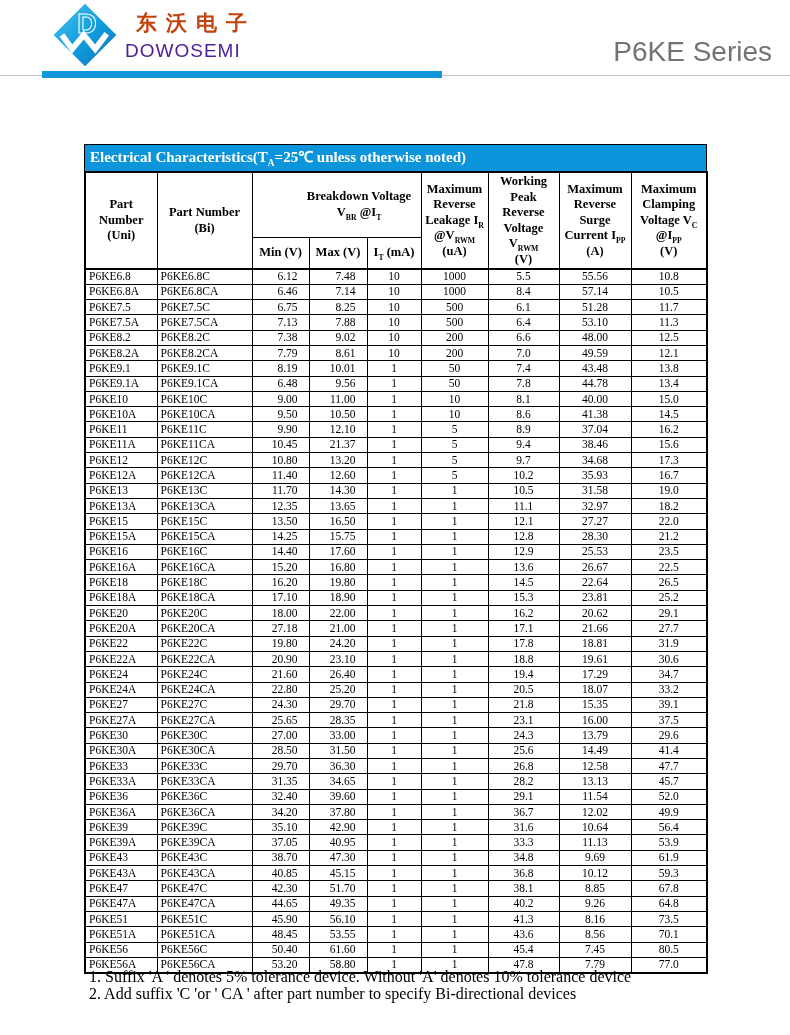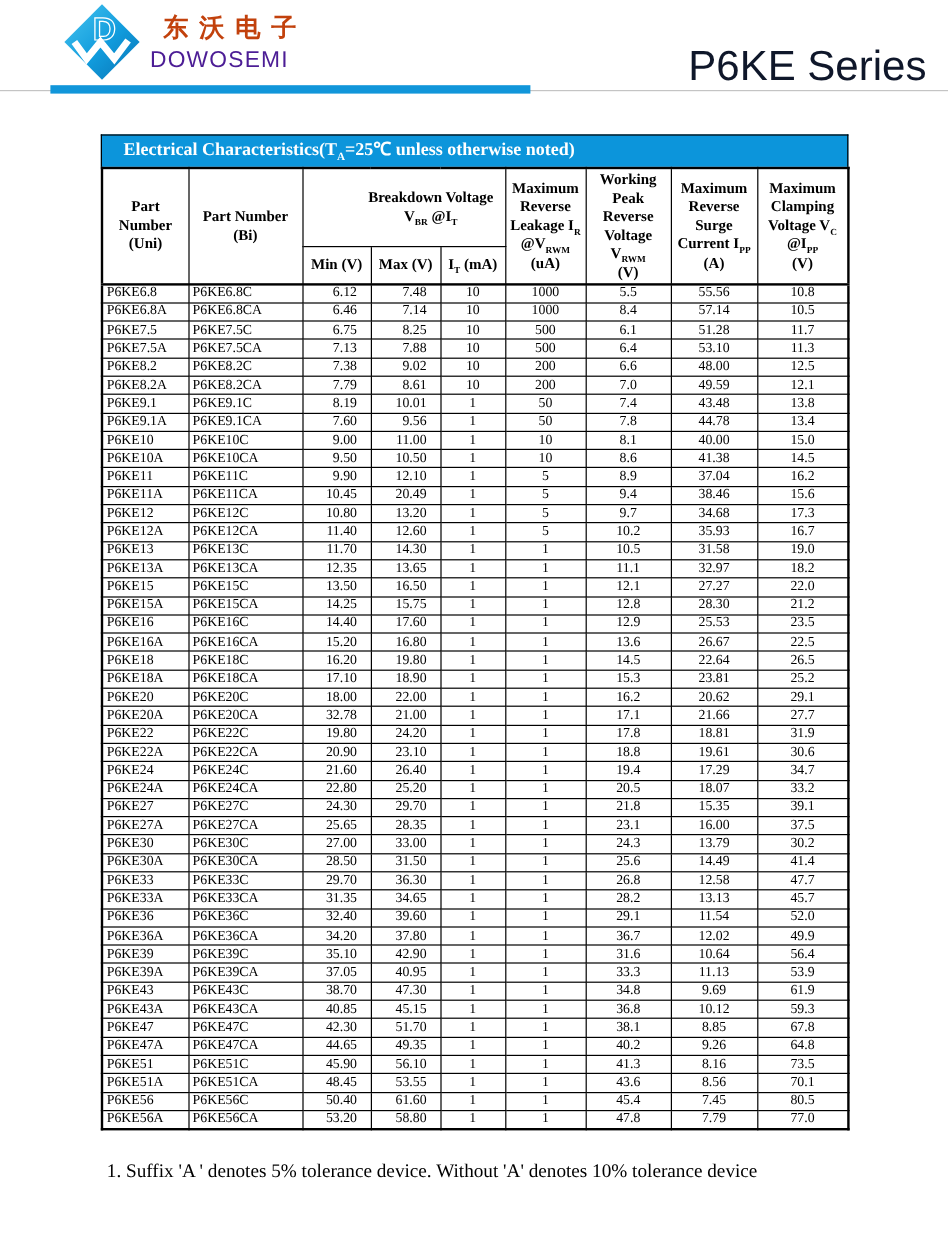--- a/index.html
+++ b/index.html
@@ -16,31 +16,31 @@
     color:#c2410c; white-space:nowrap;
   }
   .company-en {
     position:absolute; left:125px; top:40px;
     font-family:"Liberation Sans", sans-serif;
     font-size:19px; color:#4c1d95; letter-spacing:1px;
   }
   .series-title {
     position:absolute; right:18px; top:36px;
     font-family:"Liberation Sans", sans-serif;
-    font-size:35px; color:#0f172a; white-space:nowrap;
+    font-size:28px; color:#737373; white-space:nowrap;
   }
   .gray-rule { position:absolute; left:0; top:75px; width:790px; height:1px; background:#c4c4c4; }
   .blue-bar  { position:absolute; left:42px; top:71px; width:400px; height:7px; background:#1196da; }
 
   
   .table-area { position:absolute; left:84px; top:112px; width:623px; }
   .table-title {
     height:27px; line-height:25px; background:#0c95db; color:#fff;
-    font-weight:bold; font-size:15px; padding-left:18px;
-    border:1px solid #000; border-bottom:none; white-space:nowrap;
+    font-weight:bold; font-size:15px; padding-left:5px;
+    border:1px solid #000; border-bottom:none; white-space:nowrap;margin-top:32px;
   }
   table.chars {
     border-collapse:collapse; table-layout:fixed; width:623px;
     border:2px solid #000;
   }
   table.chars th, table.chars td { border:1px solid #000; overflow:hidden; }
   thead th {
     font-size:12.5px; font-weight:bold; text-align:center; vertical-align:middle;
     line-height:15.5px; padding:1px 0; background:#fff;
   }
@@ -188,21 +188,21 @@
           <td class="num-r">10.01</td>
           <td class="ctr">1</td>
           <td class="ctr">50</td>
           <td class="ctr">7.4</td>
           <td class="ctr">43.48</td>
           <td class="ctr">13.8</td>
         </tr>
         <tr>
           <td class="pn">P6KE9.1A</td>
           <td class="pn">P6KE9.1CA</td>
-          <td class="num-r">7.60</td>
+          <td class="num-r">6.48</td>
           <td class="num-r">9.56</td>
           <td class="ctr">1</td>
           <td class="ctr">50</td>
           <td class="ctr">7.8</td>
           <td class="ctr">44.78</td>
           <td class="ctr">13.4</td>
         </tr>
         <tr>
           <td class="pn">P6KE10</td>
           <td class="pn">P6KE10C</td>
@@ -233,21 +233,21 @@
           <td class="ctr">1</td>
           <td class="ctr">5</td>
           <td class="ctr">8.9</td>
           <td class="ctr">37.04</td>
           <td class="ctr">16.2</td>
         </tr>
         <tr>
           <td class="pn">P6KE11A</td>
           <td class="pn">P6KE11CA</td>
           <td class="num-r">10.45</td>
-          <td class="num-r">20.49</td>
+          <td class="num-r">21.37</td>
           <td class="ctr">1</td>
           <td class="ctr">5</td>
           <td class="ctr">9.4</td>
           <td class="ctr">38.46</td>
           <td class="ctr">15.6</td>
         </tr>
         <tr>
           <td class="pn">P6KE12</td>
           <td class="pn">P6KE12C</td>
           <td class="num-r">10.80</td>
@@ -364,21 +364,21 @@
           <td class="num-r">22.00</td>
           <td class="ctr">1</td>
           <td class="ctr">1</td>
           <td class="ctr">16.2</td>
           <td class="ctr">20.62</td>
           <td class="ctr">29.1</td>
         </tr>
         <tr>
           <td class="pn">P6KE20A</td>
           <td class="pn">P6KE20CA</td>
-          <td class="num-r">32.78</td>
+          <td class="num-r">27.18</td>
           <td class="num-r">21.00</td>
           <td class="ctr">1</td>
           <td class="ctr">1</td>
           <td class="ctr">17.1</td>
           <td class="ctr">21.66</td>
           <td class="ctr">27.7</td>
         </tr>
         <tr>
           <td class="pn">P6KE22</td>
           <td class="pn">P6KE22C</td>
@@ -447,21 +447,21 @@
         </tr>
         <tr>
           <td class="pn">P6KE30</td>
           <td class="pn">P6KE30C</td>
           <td class="num-r">27.00</td>
           <td class="num-r">33.00</td>
           <td class="ctr">1</td>
           <td class="ctr">1</td>
           <td class="ctr">24.3</td>
           <td class="ctr">13.79</td>
-          <td class="ctr">30.2</td>
+          <td class="ctr">29.6</td>
         </tr>
         <tr>
           <td class="pn">P6KE30A</td>
           <td class="pn">P6KE30CA</td>
           <td class="num-r">28.50</td>
           <td class="num-r">31.50</td>
           <td class="ctr">1</td>
           <td class="ctr">1</td>
           <td class="ctr">25.6</td>
           <td class="ctr">14.49</td>
@@ -621,14 +621,15 @@
           <td class="ctr">7.79</td>
           <td class="ctr">77.0</td>
         </tr>
       </tbody>
   </table>
 </div>
 
 <div class="notes">
   <div>
       <div class="note-line">1. Suffix 'A ' denotes 5% tolerance device. Without 'A' denotes 10% tolerance device</div>
+      <div class="note-line">2. Add suffix 'C 'or ' CA ' after part number to specify Bi-directional devices</div>
     </div>
 </div>
 
 </body></html>

